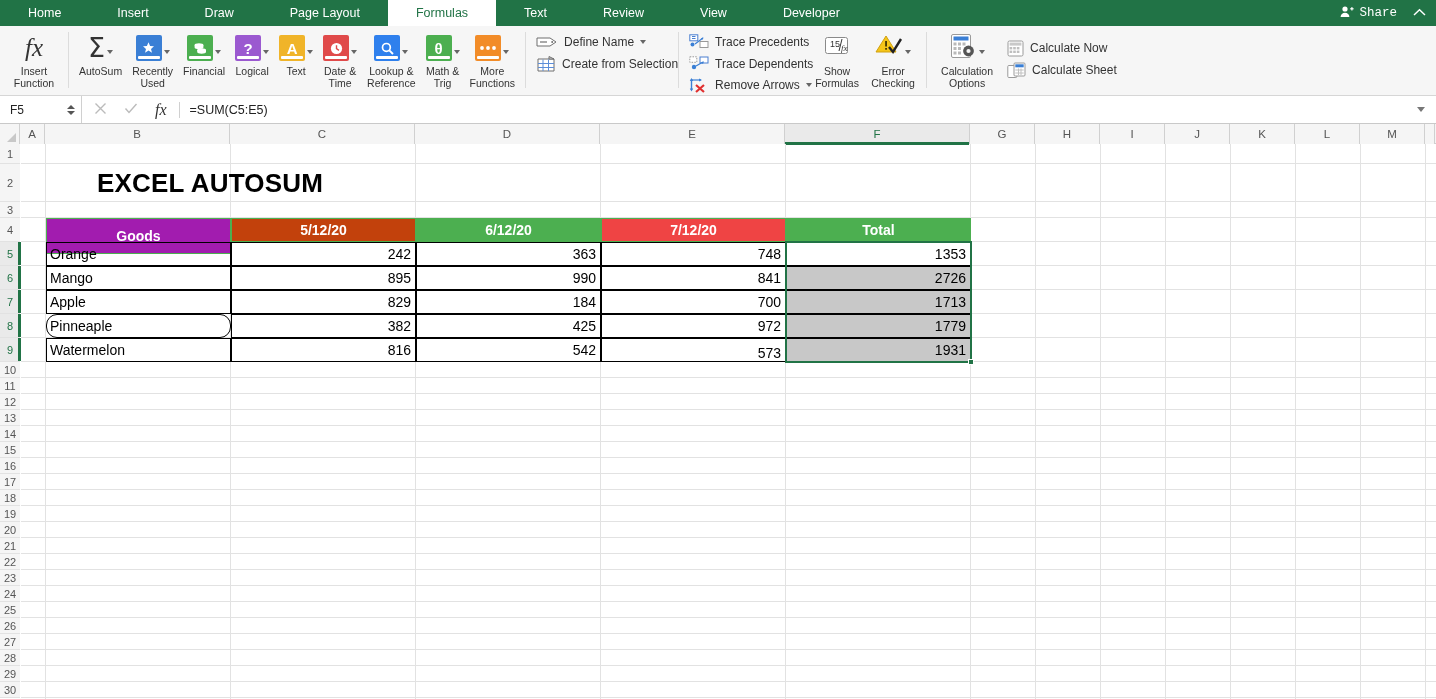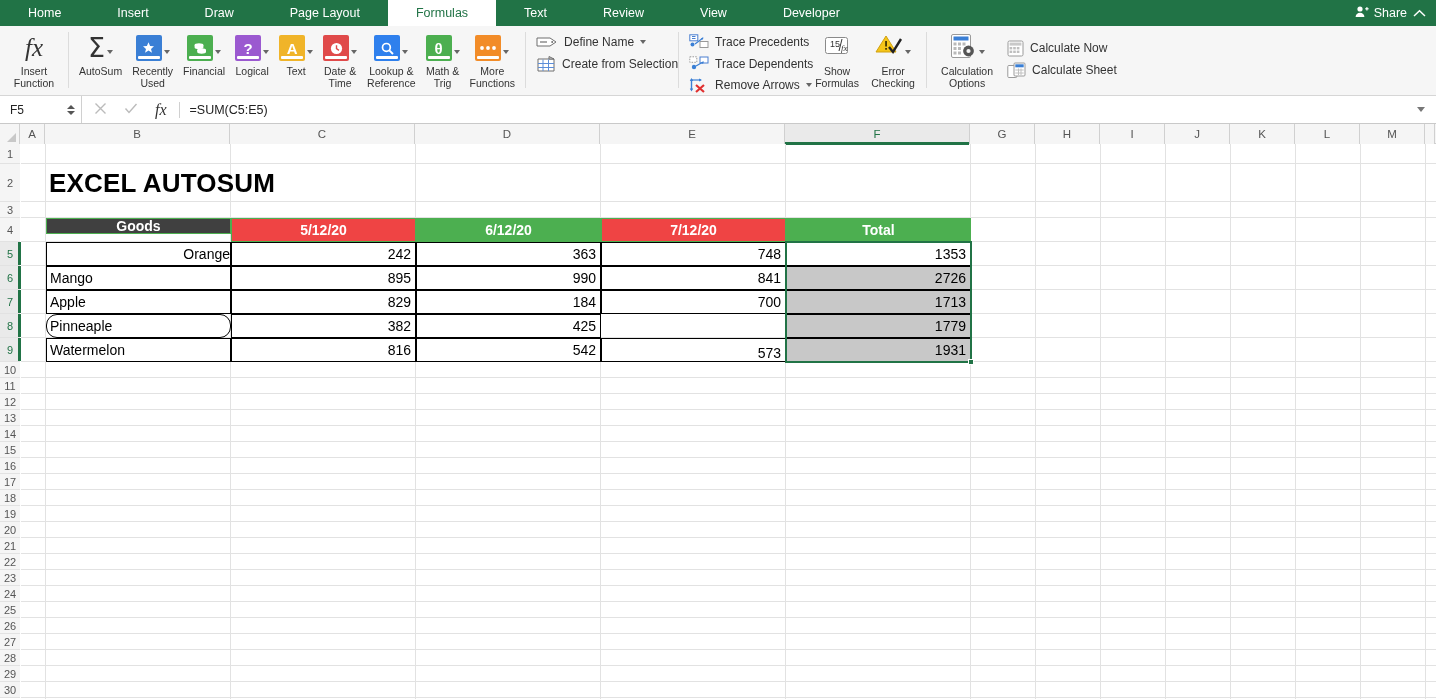--- a/index.html
+++ b/index.html
@@ -19,21 +19,21 @@
   .tab {
     padding: 0 28px; display: flex; align-items: center;
     color: #ffffff; font-size: 12.5px; line-height: 1;
     white-space: nowrap; cursor: default;
   }
   .tab.active {
     background: #ffffff; color: #217346; font-weight: normal;
   }
   .tabbar-right {
     margin-left: auto; display: flex; align-items: center;
-    gap: 6px; padding-right: 10px;
+    gap: 16px; padding-right: 10px; font-family: Liberation Mono, monospace;
   }
   .share-btn {
     display: flex; align-items: center; gap: 5px;
     color: #fff; font-size: 12.5px;
   }
 
   
   .ribbon {
     height: 70px; background: #f6f6f6;
     border-bottom: 1px solid #d6d6d6;
@@ -159,21 +159,21 @@
   .rh.sel::after {
     content:""; position:absolute; top:0; bottom:0; right:-1px; width:3px; background:#217346;
   }
 
   .cells { position: absolute; top: 20px; left: 21px; width: 1415px; height: 555px; }
   .gridline-h { position: absolute; left: 0; width: 1415px; height: 1px; background: #e2e2e2; }
   .gridline-v { position: absolute; top: 0; height: 555px; width: 1px; background: #e2e2e2; }
 
   .sheet-title {
     position: absolute; font-size: 26px; font-weight: bold; color: #000;
-    letter-spacing: 0.2px; white-space: nowrap;
+    letter-spacing: 0.2px; white-space: nowrap; margin-left: 48px;
   }
 
   .tbl-cell {
     position: absolute; display: flex; align-items: center;
     font-size: 14px; color: #000; border: 1px solid #000;
     font-family: "Liberation Sans", sans-serif;
   }
   .tbl-hdr {
     color: #ffffff; font-weight: bold; justify-content: center;
     border-color: #4caf50;
@@ -649,36 +649,36 @@
       <div class="gridline-v" style="left: 764px;"></div>
       <div class="gridline-v" style="left: 949px;"></div>
       <div class="gridline-v" style="left: 1014px;"></div>
       <div class="gridline-v" style="left: 1079px;"></div>
       <div class="gridline-v" style="left: 1144px;"></div>
       <div class="gridline-v" style="left: 1209px;"></div>
       <div class="gridline-v" style="left: 1274px;"></div>
       <div class="gridline-v" style="left: 1339px;"></div>
       <div class="gridline-v" style="left: 1404px;"></div>
       <div class="sheet-title" style="left: 28px; top: 24px;">EXCEL AUTOSUM</div>
-      <div class="tbl-cell tbl-hdr" style="left: 25px; top: 74px; width: 185px; height: 16px; background: #404040; color: rgb(255, 255, 255);">
+      <div class="tbl-cell tbl-hdr" style="left: 25px; top: 74px; width: 185px; height: 36px; background: #a21caf; color: rgb(255, 255, 255);">
         <span>Goods</span>
       </div>
-      <div class="tbl-cell tbl-hdr" style="left: 210px; top: 74px; width: 185px; height: 24px; background: #ef4444; color: rgb(255, 255, 255);">
+      <div class="tbl-cell tbl-hdr" style="left: 210px; top: 74px; width: 185px; height: 24px; background: #c2410c; color: rgb(255, 255, 255);">
         <span>5/12/20</span>
       </div>
       <div class="tbl-cell tbl-hdr" style="left: 395px; top: 74px; width: 185px; height: 24px; background: rgb(76, 175, 80); color: rgb(255, 255, 255);">
         <span>6/12/20</span>
       </div>
       <div class="tbl-cell tbl-hdr" style="left: 580px; top: 74px; width: 185px; height: 24px; background: #ef4444; color: rgb(255, 255, 255);">
         <span>7/12/20</span>
       </div>
       <div class="tbl-cell tbl-hdr" style="left: 765px; top: 74px; width: 185px; height: 24px; background: rgb(76, 175, 80); color: rgb(255, 255, 255);">
         <span>Total</span>
       </div>
-      <div class="tbl-cell tbl-txt" style="left: 25px; top: 98px; width: 185px; height: 24px; justify-content: flex-end;">
+      <div class="tbl-cell tbl-txt" style="left: 25px; top: 98px; width: 185px; height: 24px;">
         <span>Orange</span>
       </div>
       <div class="tbl-cell tbl-num" style="left: 210px; top: 98px; width: 185px; height: 24px;">
         <span>242</span>
       </div>
       <div class="tbl-cell tbl-num" style="left: 395px; top: 98px; width: 185px; height: 24px;">
         <span>363</span>
       </div>
       <div class="tbl-cell tbl-num" style="left: 580px; top: 98px; width: 185px; height: 24px;">
         <span>748</span>
@@ -718,20 +718,23 @@
       </div>
       <div class="tbl-cell tbl-txt" style="left: 25px; top: 170px; width: 185px; height: 24px; border-radius: 11px;">
         <span>Pinneaple</span>
       </div>
       <div class="tbl-cell tbl-num" style="left: 210px; top: 170px; width: 185px; height: 24px;">
         <span>382</span>
       </div>
       <div class="tbl-cell tbl-num" style="left: 395px; top: 170px; width: 185px; height: 24px;">
         <span>425</span>
       </div>
+      <div class="tbl-cell tbl-num" style="left: 580px; top: 170px; width: 185px; height: 24px;">
+        <span>972</span>
+      </div>
       <div class="tbl-cell tbl-num shaded" style="left: 765px; top: 170px; width: 185px; height: 24px;">
         <span>1779</span>
       </div>
       <div class="tbl-cell tbl-txt" style="left: 25px; top: 194px; width: 185px; height: 24px;">
         <span>Watermelon</span>
       </div>
       <div class="tbl-cell tbl-num" style="left: 210px; top: 194px; width: 185px; height: 24px;">
         <span>816</span>
       </div>
       <div class="tbl-cell tbl-num" style="left: 395px; top: 194px; width: 185px; height: 24px;">

